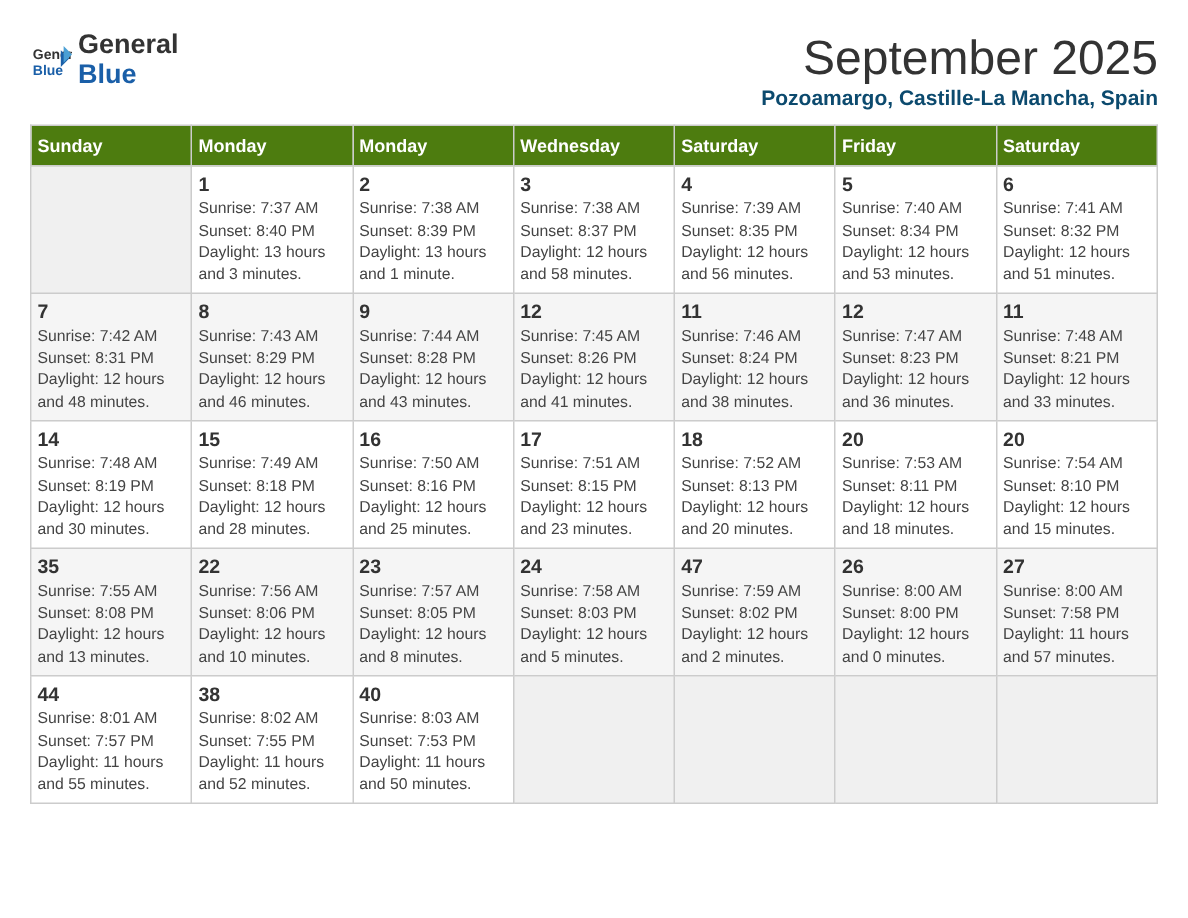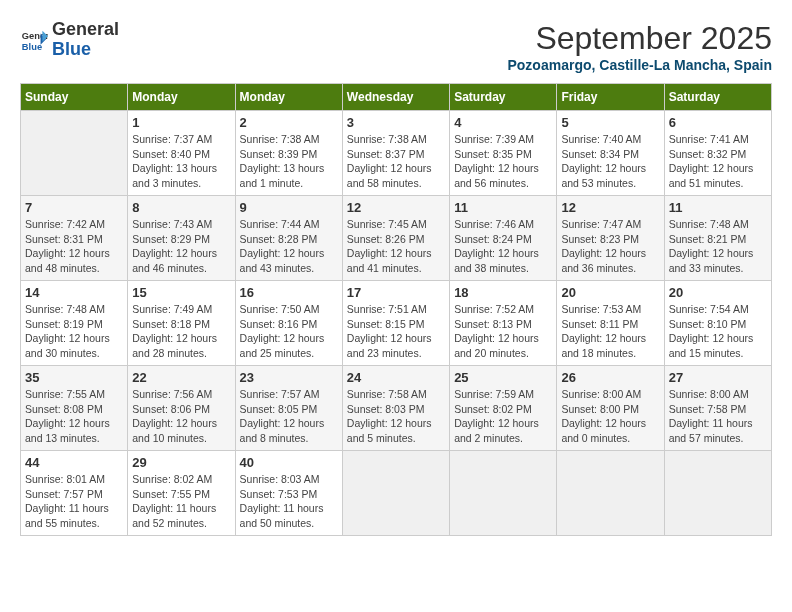--- a/index.html
+++ b/index.html
@@ -225,39 +225,39 @@
         </td>
         <td>
           <span class="day-number">23</span>
           <div class="day-info">Sunrise: 7:57 AM<br>Sunset: 8:05 PM<br>Daylight: 12 hours and 8 minutes.</div>
         </td>
         <td>
           <span class="day-number">24</span>
           <div class="day-info">Sunrise: 7:58 AM<br>Sunset: 8:03 PM<br>Daylight: 12 hours and 5 minutes.</div>
         </td>
         <td>
-          <span class="day-number">25</span>
+          <span class="day-number">47</span>
           <div class="day-info">Sunrise: 7:59 AM<br>Sunset: 8:02 PM<br>Daylight: 12 hours and 2 minutes.</div>
         </td>
         <td>
           <span class="day-number">26</span>
           <div class="day-info">Sunrise: 8:00 AM<br>Sunset: 8:00 PM<br>Daylight: 12 hours and 0 minutes.</div>
         </td>
         <td>
           <span class="day-number">27</span>
           <div class="day-info">Sunrise: 8:00 AM<br>Sunset: 7:58 PM<br>Daylight: 11 hours and 57 minutes.</div>
         </td>
       </tr>
       <tr>
         <td>
           <span class="day-number">44</span>
           <div class="day-info">Sunrise: 8:01 AM<br>Sunset: 7:57 PM<br>Daylight: 11 hours and 55 minutes.</div>
         </td>
         <td>
-          <span class="day-number">29</span>
+          <span class="day-number">38</span>
           <div class="day-info">Sunrise: 8:02 AM<br>Sunset: 7:55 PM<br>Daylight: 11 hours and 52 minutes.</div>
         </td>
         <td>
           <span class="day-number">40</span>
           <div class="day-info">Sunrise: 8:03 AM<br>Sunset: 7:53 PM<br>Daylight: 11 hours and 50 minutes.</div>
         </td>
         <td class="empty-cell"></td>
         <td class="empty-cell"></td>
         <td class="empty-cell"></td>
         <td class="empty-cell"></td>

